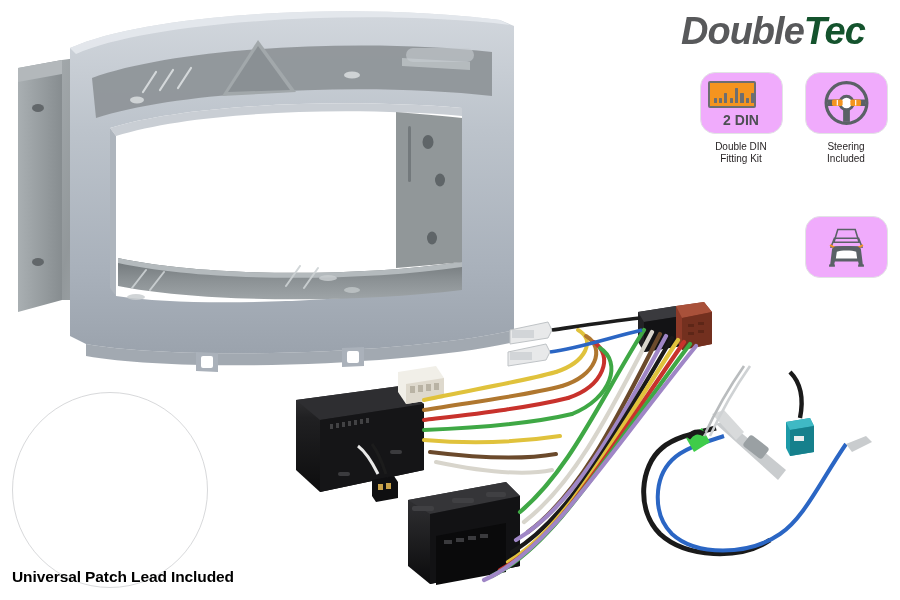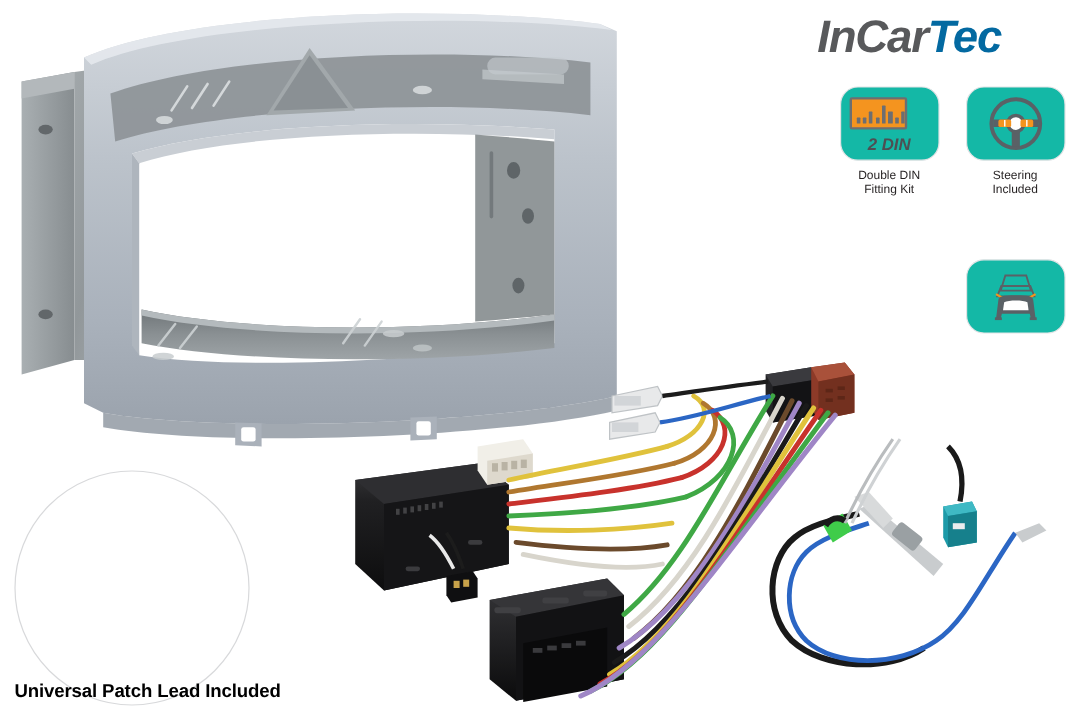--- a/index.html
+++ b/index.html
@@ -16,30 +16,29 @@
   }
 
   
   #brand{
     position:absolute;left:681px;top:12px;
     font-size:38px;font-weight:bold;font-style:italic;
     letter-spacing:-1px;line-height:1;
     white-space:nowrap;
   }
   #brand .part-a{color:#58595b;}
-  #brand .part-b{color:#0369a1;}
+  #brand .part-b{color:#14532d;}
 
   
   .feature{position:absolute;text-align:center;width:96px;}
   .feat-badge{
     width:83px;height:62px;margin:0 auto;
     border:1.4px solid #e2e3e5;border-radius:15px;
-    background:#14b8a6;position:relative;
+    background:#f0abfc;position:relative;
     box-sizing:border-box;
-    font-style:italic;
   }
   .feat-label{
     margin-top:7px;
     font-size:10px;line-height:1.16;
     color:#231f20;font-weight:400;
     white-space:pre-line;
   }
   #feature-ddin{left:693px;top:72px;}
   #feature-swc{left:798px;top:72px;}
   #feature-rev{left:798px;top:216px;}
@@ -347,21 +346,21 @@
       <path d="M160,480 L172,488 L168,496 L156,488 Z" fill="#cfd2d4"></path>
       <path d="M100,470 C116,440 140,432 152,446" stroke="#d8d5cc" stroke-width="2.6" fill="none"></path>
     </g>
   </svg>
 
   <div id="patch-circle"></div>
 
   <div id="patch-caption">Universal Patch Lead Included</div>
 
   <div id="brand">
-    <span class="part-a">InCar</span><span class="part-b">Tec</span>
+    <span class="part-a">Double</span><span class="part-b">Tec</span>
   </div>
 
   <div class="feature" id="feature-ddin">
     <div class="feat-badge">
       <div class="din-screen">
         <div class="eq">
           <i style="height:5px"></i>
             <i style="height:5px"></i>
             <i style="height:10px"></i>
           <i style="height:5px"></i>

